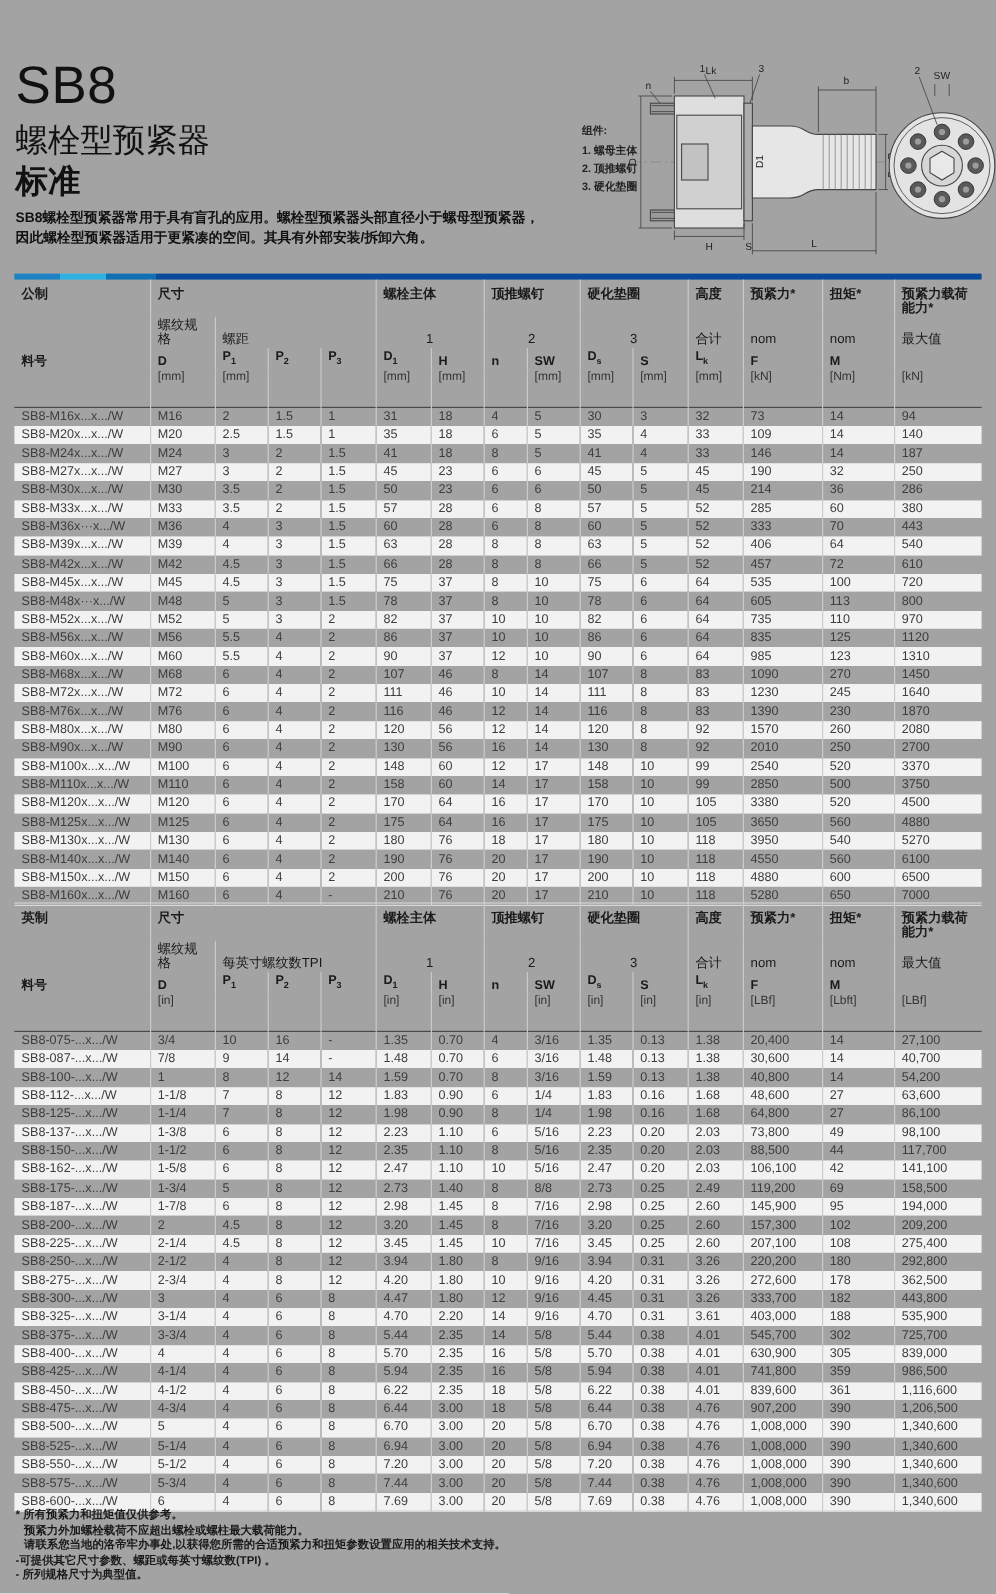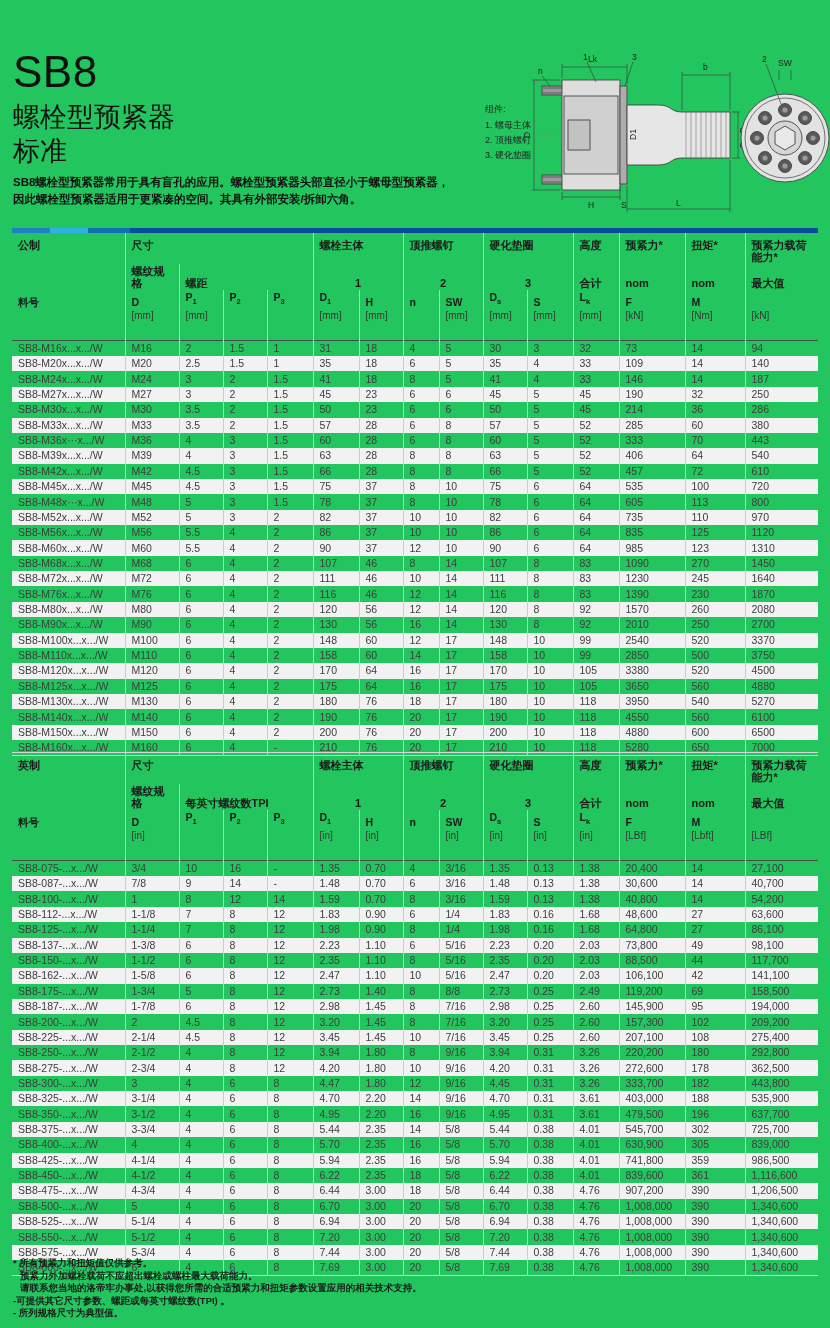--- a/index.html
+++ b/index.html
@@ -1,47 +1,47 @@
 <!DOCTYPE html>
 <html><head>
 <meta charset="utf-8">
 <style>
   * { margin:0; padding:0; box-sizing:border-box; }
   html,body { background:#ffffff; }
   body { font-family:"Liberation Sans","DejaVu Sans",sans-serif; color:#1a1a1a; }
-  .page { position:relative; width:830px; height:1328px; background:#22c55e; overflow:hidden; }
+  .page { position:relative; width:830px; height:1328px; background:#a3a3a3; overflow:hidden; }
 
   
   .header-block { position:absolute; left:13px; top:48px; width:465px; }
   .product-code { font-size:44px; font-weight:400; letter-spacing:0.5px; line-height:48px; color:#111; }
   .product-name { font-size:27px; font-weight:400; line-height:34px; margin-top:4px; color:#111; }
-  .variant { font-size:27px; font-weight:400; line-height:34px; color:#111; }
+  .variant { font-size:27px; font-weight:700; line-height:34px; color:#111; }
   .desc { margin-top:6px; font-size:11.5px; font-weight:600; line-height:17px; color:#111; }
 
   
   .diagram { position:absolute; left:480px; top:50px; width:350px; height:168px; }
-  .legend { position:absolute; left:5px; top:52px; font-size:9px; font-weight:400; line-height:15px; color:#222; }
+  .legend { position:absolute; left:5px; top:52px; font-size:9px; font-weight:700; line-height:15px; color:#222; }
   .legend .lt { margin-bottom:1px; }
   svg text { font-family:"Liberation Sans","DejaVu Sans",sans-serif; font-size:8.5px; fill:#222; }
   .dim { stroke:#444; stroke-width:0.7; fill:none; }
   .part { stroke:#444; stroke-width:0.9; }
   .cl { stroke:#888; stroke-width:0.7; stroke-dasharray:9 3 2 3; }
 
   
   .bluebar { position:absolute; left:12px; top:228px; width:806px; height:5px; background:#0a4a9c; }
 
   
   .tblwrap { position:absolute; left:12px; width:806px; }
   .tbl-metric { top:233px; }
   .tbl-imperial { top:752px; border-top:1px solid #d5d5d5; }
   table { border-collapse:collapse; table-layout:fixed; width:806px; }
   th, td { font-size:10.5px; text-align:left; padding:1px 6px; color:#3d3d3d; overflow:hidden; white-space:nowrap; }
   thead th { border-left:1px solid #c9c9c9; color:#1a1a1a; vertical-align:bottom; line-height:12px; white-space:normal; }
   thead tr.h1 th { font-size:11px; font-weight:700; vertical-align:top; padding-top:6px; height:26px; }
-  thead tr.h2 th { font-size:11px; font-weight:700; height:15px; }
+  thead tr.h2 th { font-size:11px; font-weight:400; height:15px; }
   thead tr.h3 th { font-size:10.5px; font-weight:700; height:15px; }
   thead tr.h4 th { font-size:10px; font-weight:400; color:#333; height:14px; padding-bottom:18px; }
   thead tr th:first-child { border-left:none; }
   thead { border-bottom:1.5px solid #4a4a4a; }
   th.ctr { text-align:center; }
   sub { font-size:7.5px; }
   tbody td { border-left:1px solid #cccccc; height:15.36px; line-height:13px; }
   tbody td:first-child { border-left:none; }
   tbody tr:nth-child(even) { background:#f2f2f2; }
   tbody { border-bottom:1px solid #d8d8d8; }
@@ -1065,37 +1065,20 @@
             <td>14</td>
             <td>9/16</td>
             <td>4.70</td>
             <td>0.31</td>
             <td>3.61</td>
             <td>403,000</td>
             <td>188</td>
             <td>535,900</td>
           </tr>
           <tr>
-            <td>SB8-350-...x.../W</td>
-            <td>3-1/2</td>
-            <td>4</td>
-            <td>6</td>
-            <td>8</td>
-            <td>4.95</td>
-            <td>2.20</td>
-            <td>16</td>
-            <td>9/16</td>
-            <td>4.95</td>
-            <td>0.31</td>
-            <td>3.61</td>
-            <td>479,500</td>
-            <td>196</td>
-            <td>637,700</td>
-          </tr>
-          <tr>
             <td>SB8-375-...x.../W</td>
             <td>3-3/4</td>
             <td>4</td>
             <td>6</td>
             <td>8</td>
             <td>5.44</td>
             <td>2.35</td>
             <td>14</td>
             <td>5/8</td>
             <td>5.44</td>

